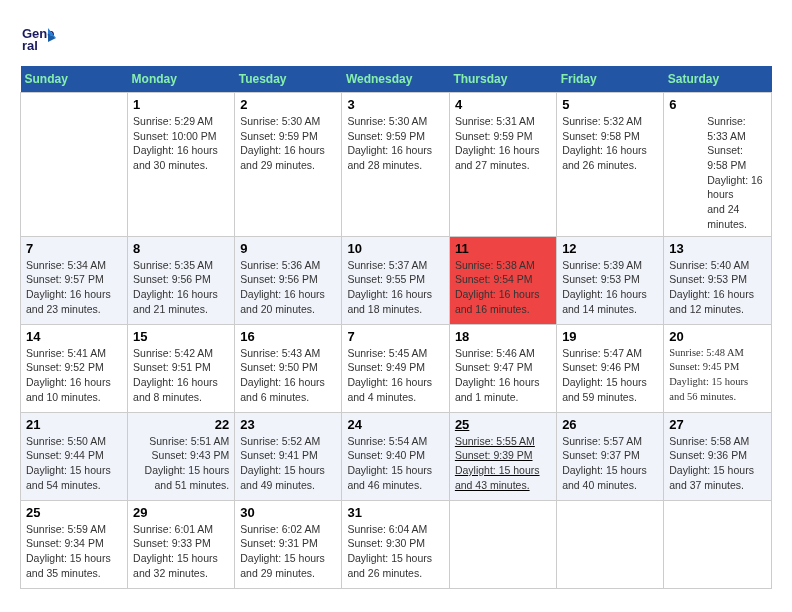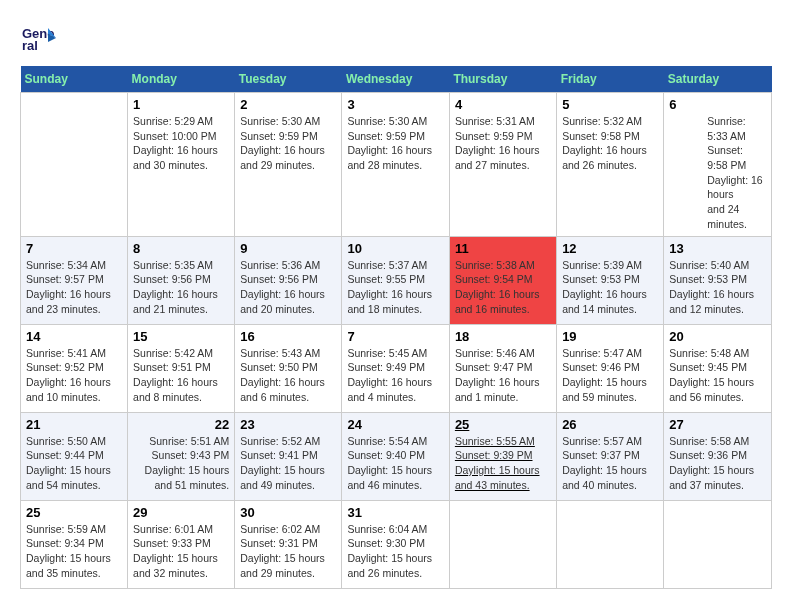--- a/index.html
+++ b/index.html
@@ -255,21 +255,21 @@
         </td>
         <td>
           <span class="day-num">19</span>
           <div class="day-info" style="white-space: pre-line;">Sunrise: 5:47 AM
 Sunset: 9:46 PM
 Daylight: 15 hours
 and 59 minutes.</div>
         </td>
         <td>
           <span class="day-num">20</span>
-          <div class="day-info" style="white-space: pre-line;">Sunrise: 5:48 AM
+          <div class="day-info" style="white-space: pre-line; font-family: Liberation Serif, serif;">Sunrise: 5:48 AM
 Sunset: 9:45 PM
 Daylight: 15 hours
 and 56 minutes.</div>
         </td>
       </tr>
       <tr>
         <td style="background: rgb(240, 243, 250);">
           <span class="day-num">21</span>
           <div class="day-info" style="white-space: pre-line;">Sunrise: 5:50 AM
 Sunset: 9:44 PM

